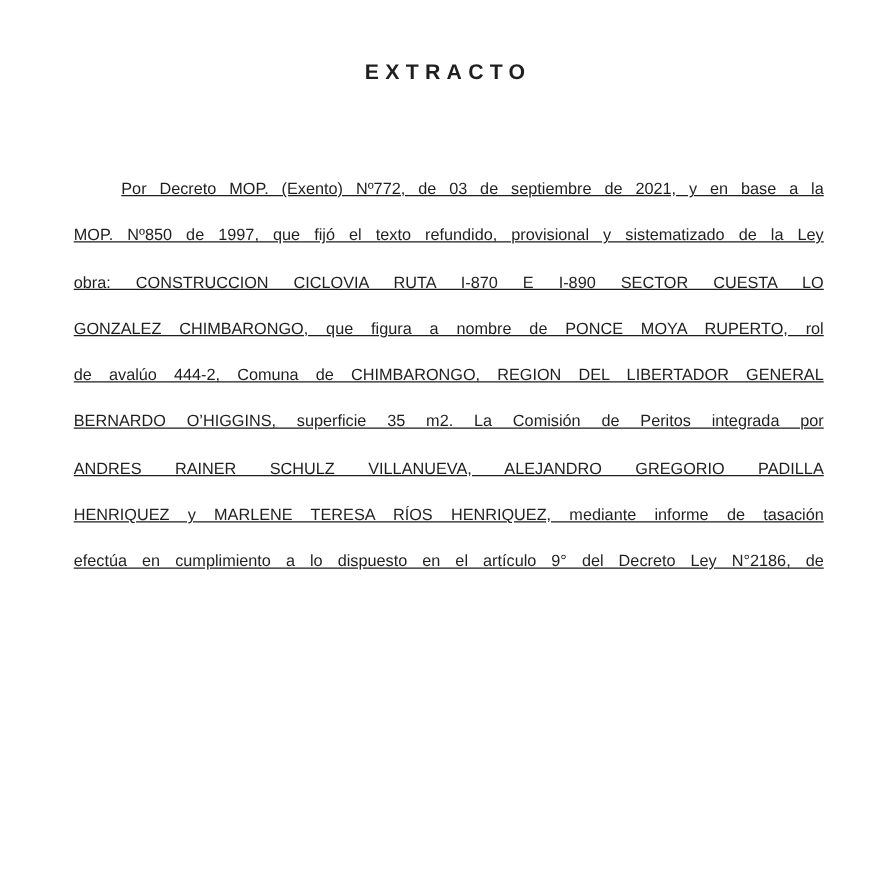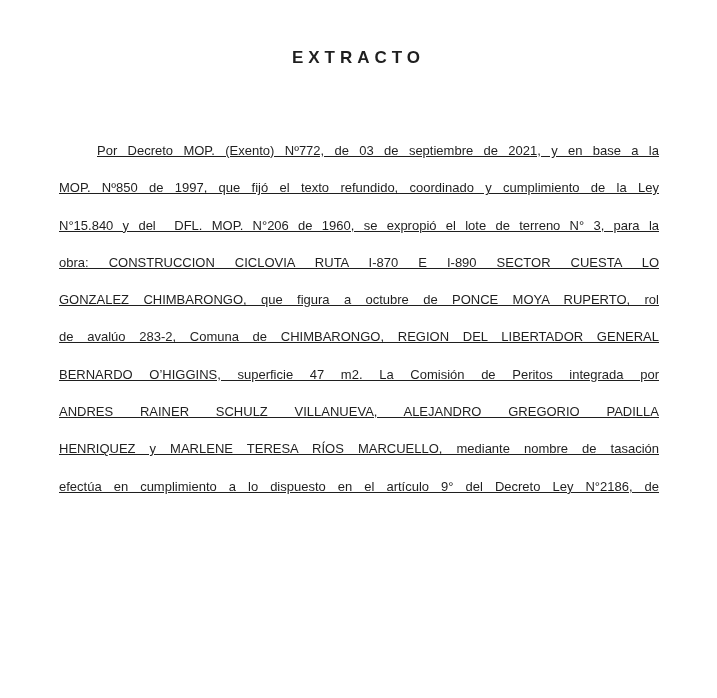--- a/index.html
+++ b/index.html
@@ -56,23 +56,22 @@
     text-align-last: left;
   }
 </style>
 </head>
 <body>
 
 <div class="page">
   <div class="doc-title">EXTRACTO</div>
   <div class="paragraph">
     <div class="line first">Por Decreto MOP. (Exento) Nº772, de 03 de septiembre de 2021, y en base a la</div>
-    <div class="line">MOP. Nº850 de 1997, que fijó el texto refundido, coordinado y cumplimiento de la Ley</div>
-    <div class="line">N°15.840 y del &nbsp;DFL. MOP. N°206 de 1960, se expropió el lote de terreno N° 3, para la</div>
+    <div class="line">MOP. Nº850 de 1997, que fijó el texto refundido, provisional y sistematizado de la Ley</div>
     <div class="line">obra: CONSTRUCCION CICLOVIA RUTA I-870 E I-890 SECTOR CUESTA LO</div>
-    <div class="line">GONZALEZ CHIMBARONGO, que figura a octubre de PONCE MOYA RUPERTO, rol</div>
-    <div class="line">de avalúo 283-2, Comuna de CHIMBARONGO, REGION DEL LIBERTADOR GENERAL</div>
-    <div class="line">BERNARDO O’HIGGINS, superficie 47 m2. La Comisión de Peritos integrada por</div>
+    <div class="line">GONZALEZ CHIMBARONGO, que figura a nombre de PONCE MOYA RUPERTO, rol</div>
+    <div class="line">de avalúo 444-2, Comuna de CHIMBARONGO, REGION DEL LIBERTADOR GENERAL</div>
+    <div class="line">BERNARDO O’HIGGINS, superficie 35 m2. La Comisión de Peritos integrada por</div>
     <div class="line">ANDRES RAINER SCHULZ VILLANUEVA, ALEJANDRO GREGORIO PADILLA</div>
-    <div class="line">HENRIQUEZ y MARLENE TERESA RÍOS MARCUELLO, mediante nombre de tasación</div>
+    <div class="line">HENRIQUEZ y MARLENE TERESA RÍOS HENRIQUEZ, mediante informe de tasación</div>
     <div class="line">efectúa en cumplimiento a lo dispuesto en el artículo 9° del Decreto Ley N°2186, de</div>
   </div>
 </div>
 
 </body></html>

